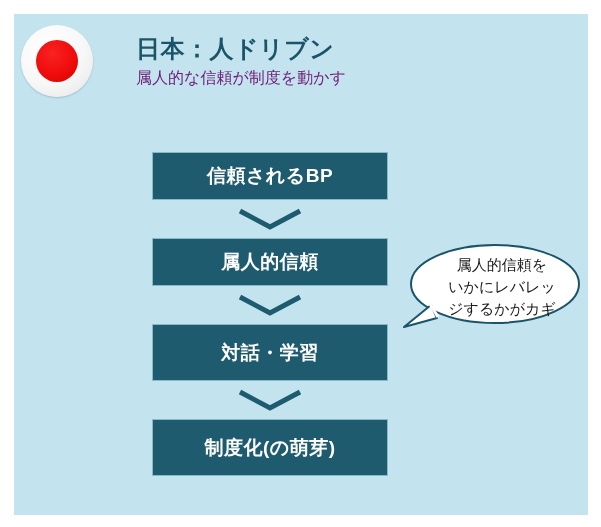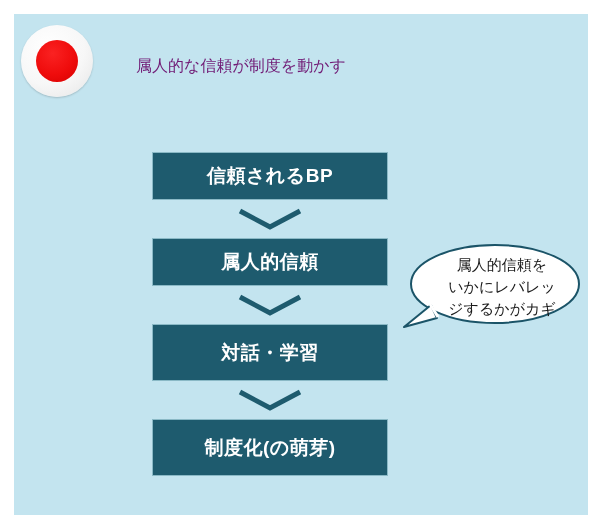--- a/index.html
+++ b/index.html
@@ -147,20 +147,21 @@
 
 <div id="slide">
 
   <div id="panel"></div>
 
   <div id="header">
     <div class="flag-icon">
       <div class="disc"></div>
     </div>
     <div class="header-text">
+      <div id="title">日本：人ドリブン</div>
       <div id="subtitle">属人的な信頼が制度を動かす</div>
     </div>
   </div>
 
   <div id="callout">
     <svg class="bubble-svg" width="178" height="86" viewBox="0 0 178 86" aria-hidden="true">
       <ellipse cx="92" cy="41" rx="84" ry="39" fill="#ffffff" stroke="#1b5468" stroke-width="2"></ellipse>
       <path d="M 28 62 L 1 84 L 34 75 Z" fill="#ffffff" stroke="#1b5468" stroke-width="2" stroke-linejoin="round"></path>
       <path d="M 27 61 L 35 74" fill="none" stroke="#ffffff" stroke-width="3"></path>
     </svg>

